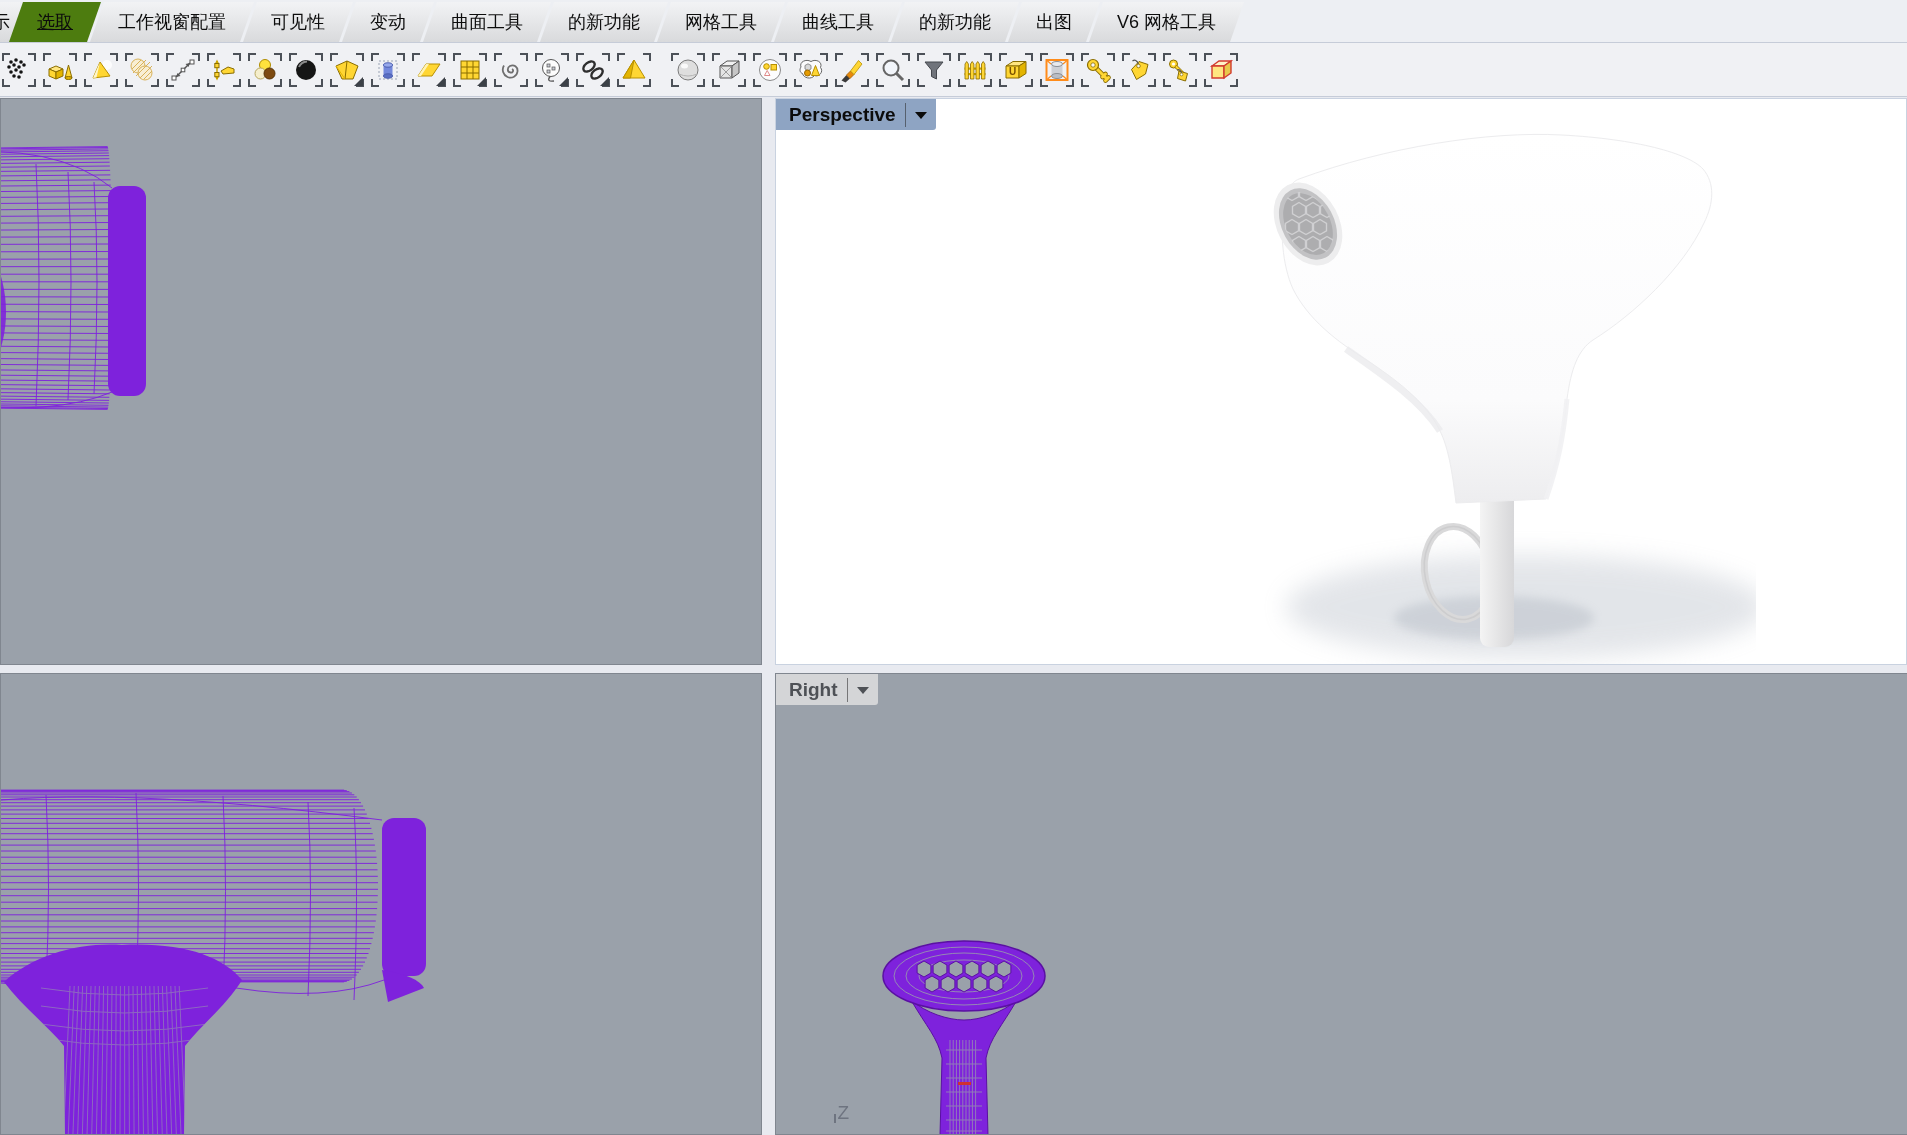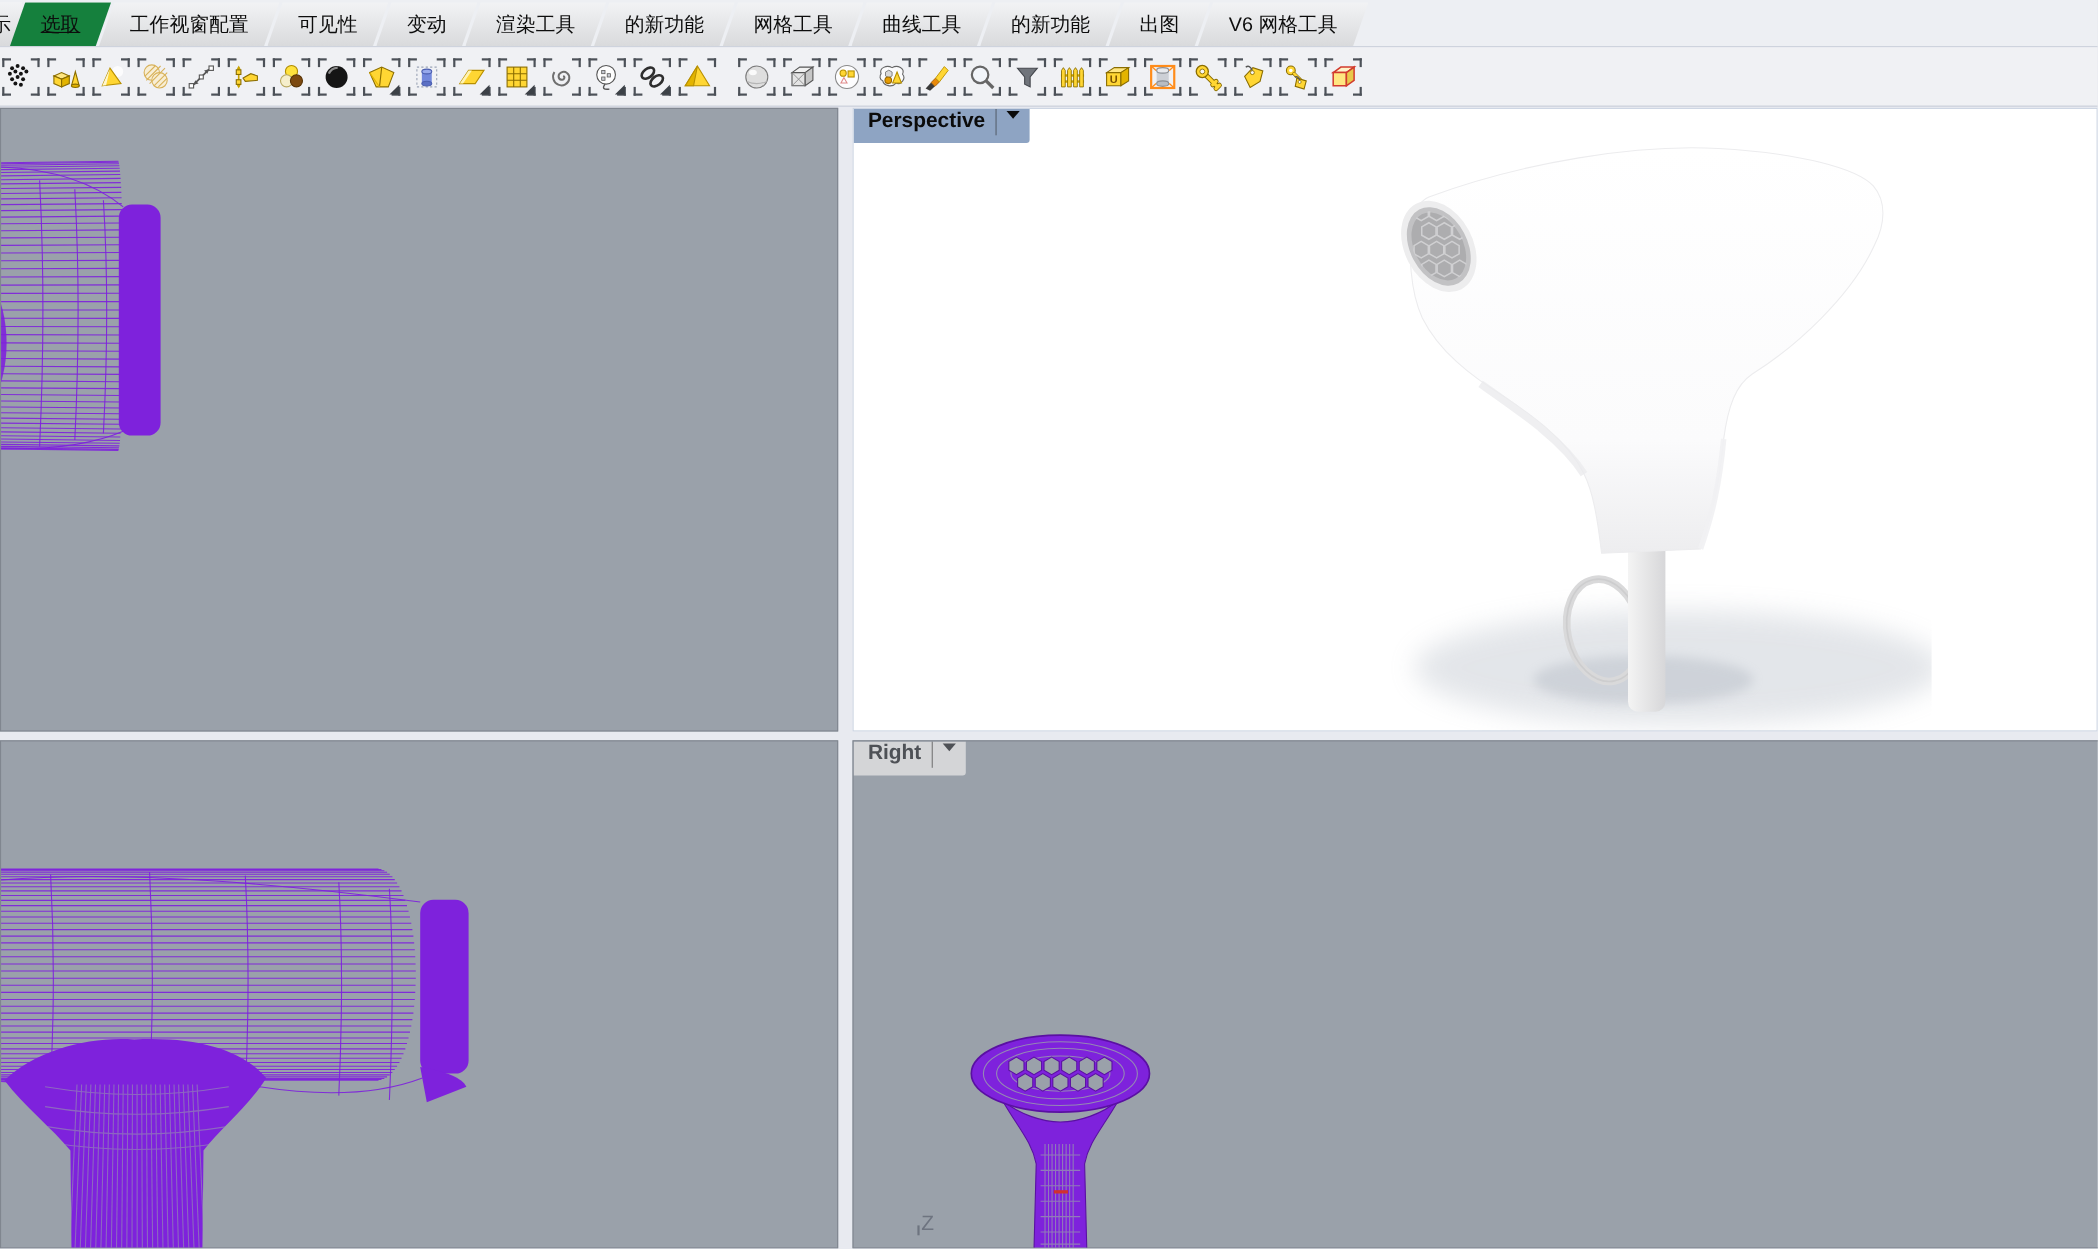--- a/index.html
+++ b/index.html
@@ -15,21 +15,21 @@
     background:#edeff3;border-bottom:1px solid #c6ccd8;
     display:flex;align-items:flex-end;
   }
   .tab{
     height:40px;line-height:40px;padding:0 28px;
     background:linear-gradient(#f2f3f5,#d9dadc);
     clip-path:polygon(14px 0,100% 0,calc(100% - 14px) 100%,0 100%);
     margin-right:-11px;
     font-size:18px;color:#0d0d0d;white-space:nowrap;cursor:default;
   }
-  .tab.active{background:#15803d;z-index:3;position:relative;text-decoration:underline;}
+  .tab.active{background:#4d7c0f;z-index:3;position:relative;text-decoration:underline;}
   .tab.partial{padding:0 6px 0 0;margin-left:-8px;clip-path:none;width:22px;overflow:hidden;}
   
   .toolbar{
     position:absolute;left:0;top:43px;width:1907px;height:54px;
     background:#f0f1f4;border-bottom:1px solid #c6ccd8;
     display:flex;align-items:center;gap:7px;padding-left:2px;box-sizing:border-box;
   }
   .tool{
     width:34px;height:34px;position:relative;flex:0 0 auto;
     display:flex;align-items:center;justify-content:center;cursor:pointer;
@@ -59,21 +59,21 @@
   #vp-br{left:775px;top:673px;width:1356px;height:462px;}
   .vp svg{position:absolute;display:block;}
   #wf-tl{left:-45px;top:43px;width:200px;height:330px;}
   #rd-p {left:420px;top:10px;width:560px;height:556px;}
   #wf-bl{left:-15px;top:100px;width:560px;height:362px;}
   #wf-br{left:90px;top:260px;width:210px;height:202px;}
   .wl{stroke:var(--purple,#7E22DC);fill:none;stroke-width:1;opacity:0.92;}
   
   .vplabel{
     position:absolute;left:0;top:0;height:31px;z-index:5;
-    display:flex;gap:9px;
+    display:flex;align-items:center;gap:9px;
     padding:0 9px 0 13px;border-radius:0 0 3px 0;
     font-weight:bold;font-size:19px;cursor:pointer;
   }
   .vplabel.persp{background:var(--persplabel,#8EA4C3);color:#0b0b0b;}
   .vplabel.rightv{background:var(--rightlabel,#D4D5D7);color:#4e5156;}
   .vplabel .sep{width:1px;height:24px;background:rgba(40,40,40,0.55);}
   .vplabel .arr{
     width:0;height:0;border-left:6px solid transparent;border-right:6px solid transparent;
     border-top:7px solid currentColor;margin-top:2px;
   }
@@ -86,21 +86,21 @@
 </style>
 </head>
 <body>
 
 <div class="tabbar">
     <div class="tab partial"><span>示</span></div>
     <div class="tab active"><span>选取</span></div>
     <div class="tab"><span>工作视窗配置</span></div>
     <div class="tab"><span>可见性</span></div>
     <div class="tab"><span>变动</span></div>
-    <div class="tab"><span>渲染工具</span></div>
+    <div class="tab"><span>曲面工具</span></div>
     <div class="tab"><span>的新功能</span></div>
     <div class="tab"><span>网格工具</span></div>
     <div class="tab"><span>曲线工具</span></div>
     <div class="tab"><span>的新功能</span></div>
     <div class="tab"><span>出图</span></div>
     <div class="tab"><span>V6 网格工具</span></div>
   </div>
 <div class="toolbar">
     <div class="tool">
       <svg viewBox="0 0 28 28">

